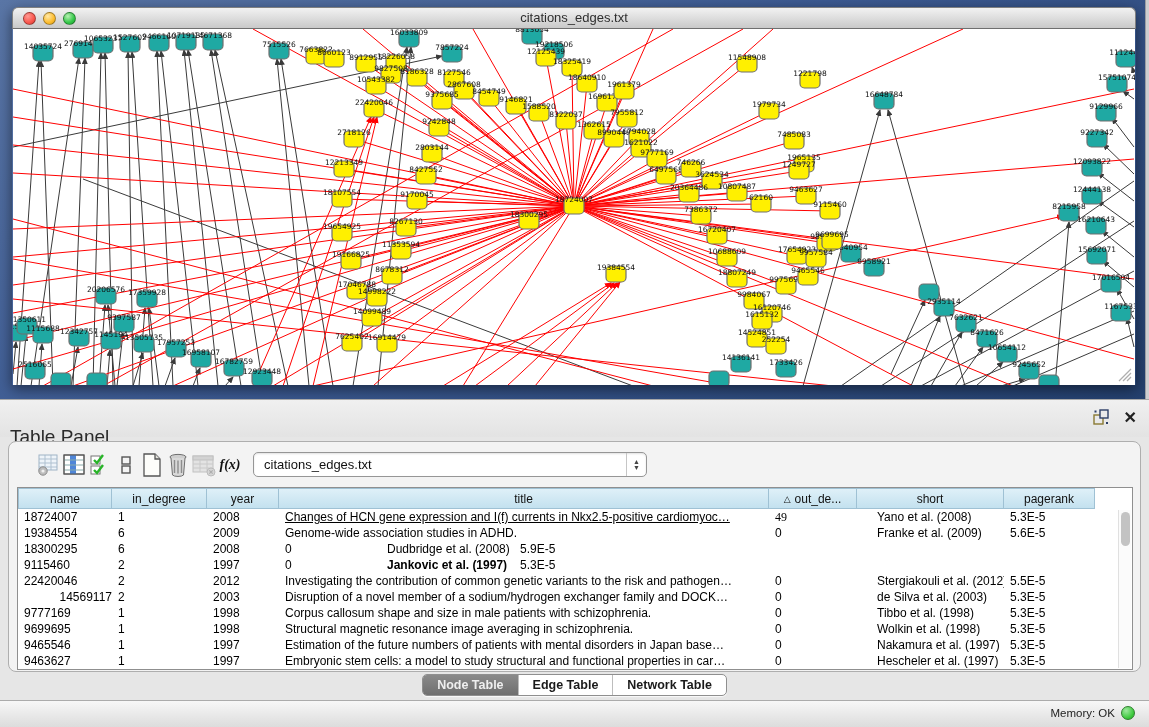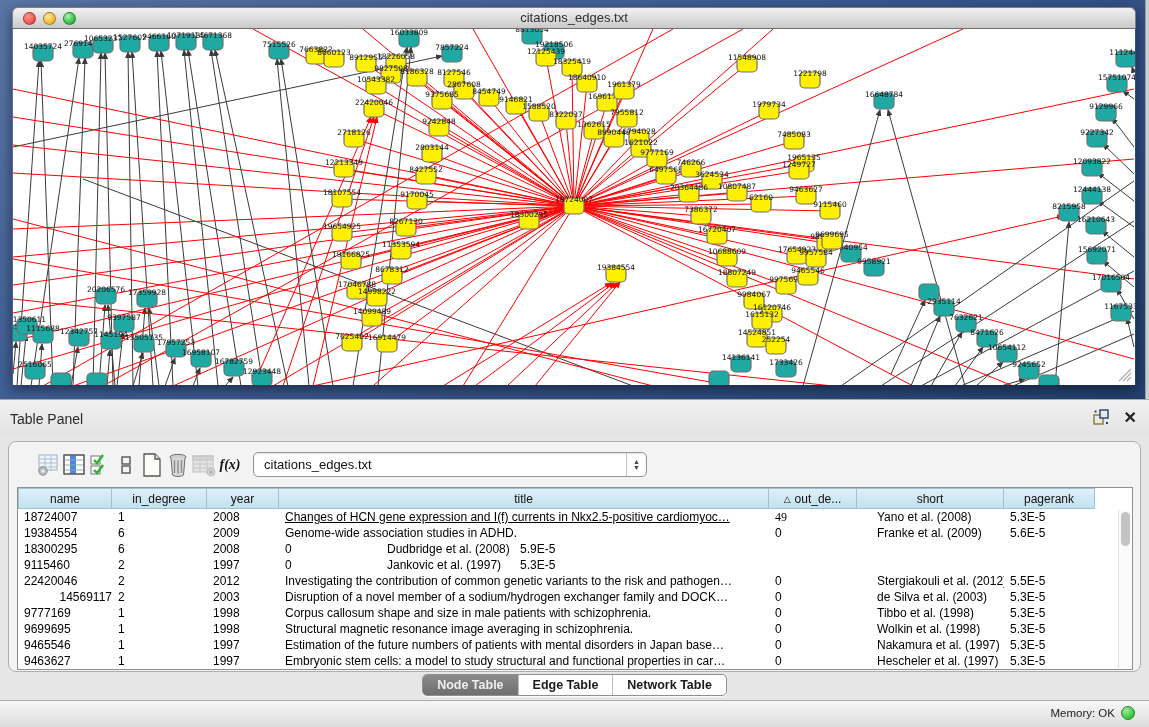--- a/index.html
+++ b/index.html
@@ -19,21 +19,21 @@
   .light { width:13px; height:13px; border-radius:50%; border:1px solid rgba(0,0,0,.35); }
   .light.red { background:radial-gradient(circle at 35% 30%, #ff9a93,#f9564d 60%,#c93a32); }
   .light.yellow { background:radial-gradient(circle at 35% 30%, #ffe9a8,#fdbc2e 60%,#d09a17); }
   .light.green { background:radial-gradient(circle at 35% 30%, #b7f0b2,#33c748 60%,#1f9a30); }
   .canvas { position:absolute; left:1px; right:1px; top:22px; height:356px; background:#ffffff; overflow:hidden; }
   .grip { position:absolute; right:3px; bottom:3px; opacity:.8; }
 
   
   .panel { position:absolute; left:0; top:399px; width:1149px; height:301px; background:#e6e6e6; border-top:1px solid #a8a8a8; }
   .panel-header { position:relative; height:37px; background:linear-gradient(#f0f0f0,#e3e3e3); }
-  .panel-title { position:absolute; left:10px; top:11px; font-size:14px; color:#2a2a2a; }
+  .panel-title { position:absolute; left:10px; top:26px; font-size:19px; color:#2a2a2a; }
   .hdr-icons { position:absolute; right:12px; top:9px; display:flex; gap:14px; align-items:center; }
   .close-x { font-size:16px; font-weight:bold; color:#222; line-height:16px; cursor:default; }
   .panel-box { position:absolute; left:8px; top:41px; width:1133px; height:231px;
                background:#f3f3f3; border:1px solid #aeaeae; border-radius:8px; }
   .toolbar { position:relative; height:45px; display:flex; align-items:center; padding-left:26px; }
   .tb-icon { display:inline-flex; align-items:center; justify-content:center; width:26px; height:26px; }
   .fx { font-size:14px; font-style:italic; font-weight:bold; color:#111; font-family:"Liberation Serif",serif; }
   .combo { position:relative; width:394px; height:25px; margin-left:10px; background:#fff;
            border:1px solid #969696; border-radius:5px; box-shadow:inset 0 1px 2px rgba(0,0,0,.12); }
   .combo-text { position:absolute; left:10px; top:4px; font-size:13px; color:#111; }
@@ -620,21 +620,21 @@
               <div class="td" style="width: 72px;">2008</div>
               <div class="td" style="width: 88px;">0</div>
               <div class="td" style="width: 147px; padding-left: 20px;">Dudbridge et al. (2008)</div>
               <div class="td" style="width: 91px;">5.9E-5</div>
             </div>
             <div class="trow">
               <div class="td" style="width: 94px;">9115460</div>
               <div class="td" style="width: 95px;">2</div>
               <div class="td" style="width: 72px;">1997</div>
               <div class="td" style="width: 88px;">0</div>
-              <div class="td" style="width: 147px; padding-left: 20px;">Jankovic et al. (1997)</div>
+              <div class="td" style="width: 147px; padding-left: 20px; font-weight: bold;">Jankovic et al. (1997)</div>
               <div class="td" style="width: 91px;">5.3E-5</div>
             </div>
             <div class="trow">
               <div class="td" style="width: 94px;">22420046</div>
               <div class="td" style="width: 95px;">2</div>
               <div class="td" style="width: 72px;">2012</div>
               <div class="td" style="width: 490px;">Investigating the contribution of common genetic variants to the risk and pathogen…</div>
               <div class="td" style="width: 88px;">0</div>
               <div class="td" style="width: 147px; padding-left: 20px;">Stergiakouli et al. (2012)</div>
               <div class="td" style="width: 91px;">5.5E-5</div>

